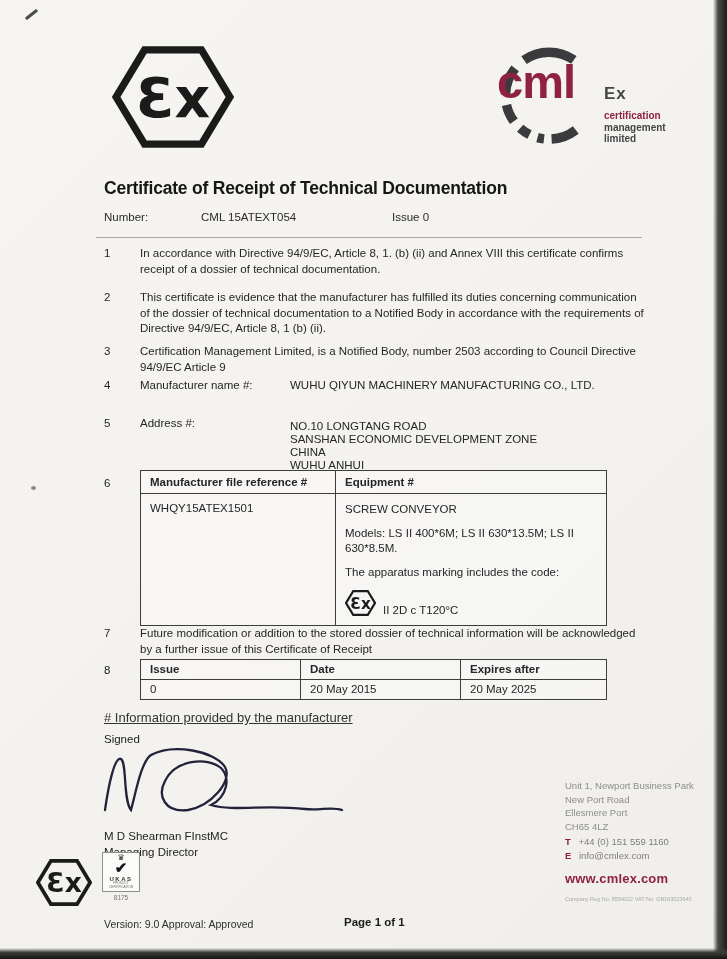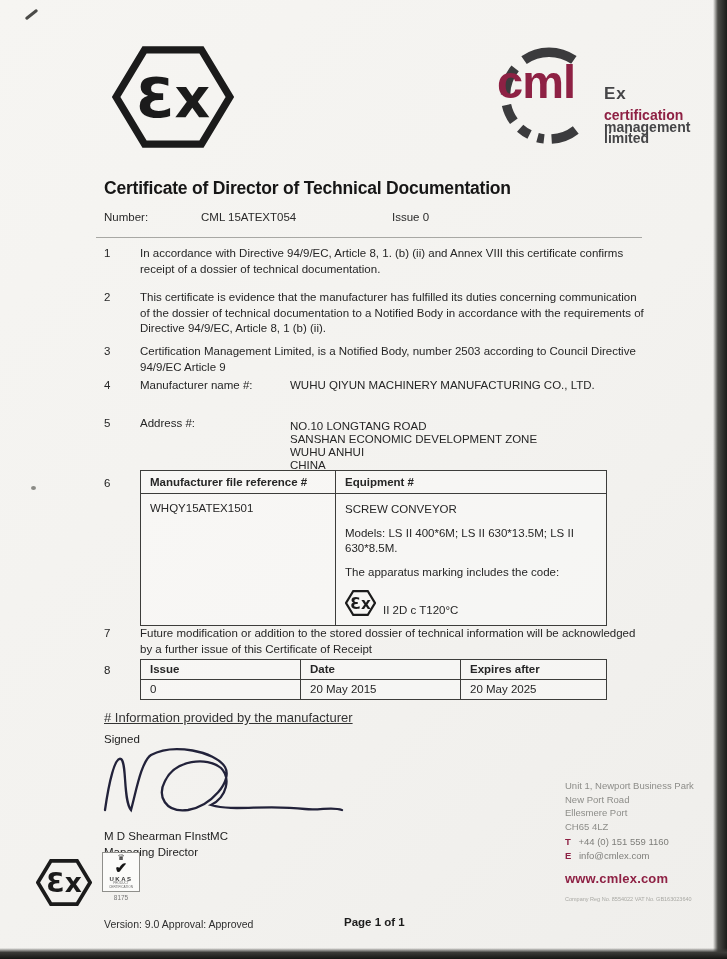--- a/index.html
+++ b/index.html
@@ -27,21 +27,21 @@
   .abs { position: absolute; }
 
   
   #atex-logo { left: 112px; top: 44px; }
   #cml-logo { left: 485px; top: 40px; width: 170px; height: 110px; }
   #cml-logo .cml-word { position: absolute; left: 12px; top: 18px;
     font-size: 47px; font-weight: bold; letter-spacing: -1px; line-height: 1; }
   #cml-logo .cml-ex { position: absolute; left: 119px; top: 44px;
     font-size: 17px; font-weight: 600; color: #454547; letter-spacing: 1px; }
   #cml-logo .cml-lines { position: absolute; left: 119px; top: 70px;
-    font-size: 14px; font-weight: bold; line-height: 11.5px; color: #454547; }
+    font-size: 10px; font-weight: bold; line-height: 11.5px; color: #454547; }
 
   #doc-title { left: 104px; top: 178px; font-size: 17.5px; font-weight: bold; color: #161616; letter-spacing: -0.2px; }
 
   #number-row { left: 104px; top: 211px; width: 460px; font-size: 11.5px; color: #2a2a2a; }
   #number-row .nr-label { position: absolute; left: 0; }
   #number-row .nr-value { position: absolute; left: 97px; }
   #number-row .nr-issue { position: absolute; left: 288px; }
   #number-rule { left: 96px; top: 237px; width: 546px; height: 1px; background: #a8a8a4; }
 
   .item { left: 104px; width: 545px; font-size: 11.5px; line-height: 15.5px; color: #262626; }
@@ -126,21 +126,21 @@
     </svg>
     <div class="cml-word" style="color:#8e2144;">cml</div>
     <div class="cml-ex">Ex</div>
     <div class="cml-lines">
       <div style="color:#8e2144;">certification</div>
       <div>management</div>
       <div>limited</div>
     </div>
   </div>
 
-  <div class="abs" id="doc-title">Certificate of Director of Technical Documentation</div>
+  <div class="abs" id="doc-title">Certificate of Receipt of Technical Documentation</div>
   <div class="abs" id="number-row">
     <span class="nr-label">Number:</span>
     <span class="nr-value">CML 15ATEXT054</span>
     <span class="nr-issue">Issue 0</span>
   </div>
   <div class="abs" id="number-rule"></div>
 
   <div class="abs item" id="item-1">
     <span class="num">1</span>
     <div class="body">In accordance with Directive 94/9/EC, Article 8, 1. (b) (ii) and Annex VIII this certificate confirms receipt of a dossier of technical documentation.</div>
@@ -157,22 +157,22 @@
     <span class="num">4</span>
     <span class="lbl">Manufacturer name #:</span>
     <div class="val">WUHU QIYUN MACHINERY MANUFACTURING CO., LTD.</div>
   </div>
   <div class="abs item" id="item-5">
     <span class="num">5</span>
     <span class="lbl">Address #:</span>
     <div class="val">
       <div>NO.10 LONGTANG ROAD</div>
       <div>SANSHAN ECONOMIC DEVELOPMENT ZONE</div>
+      <div>CHINA</div>
       <div>WUHU ANHUI</div>
-      <div>CHINA</div>
     </div>
   </div>
 
   <span class="abs" id="num-6">6</span>
   <table class="abs doc-table" id="table-6">
     <tbody>
         <tr>
       <th class="c1">Manufacturer file reference #</th>
       <th>Equipment #</th>
     </tr>

